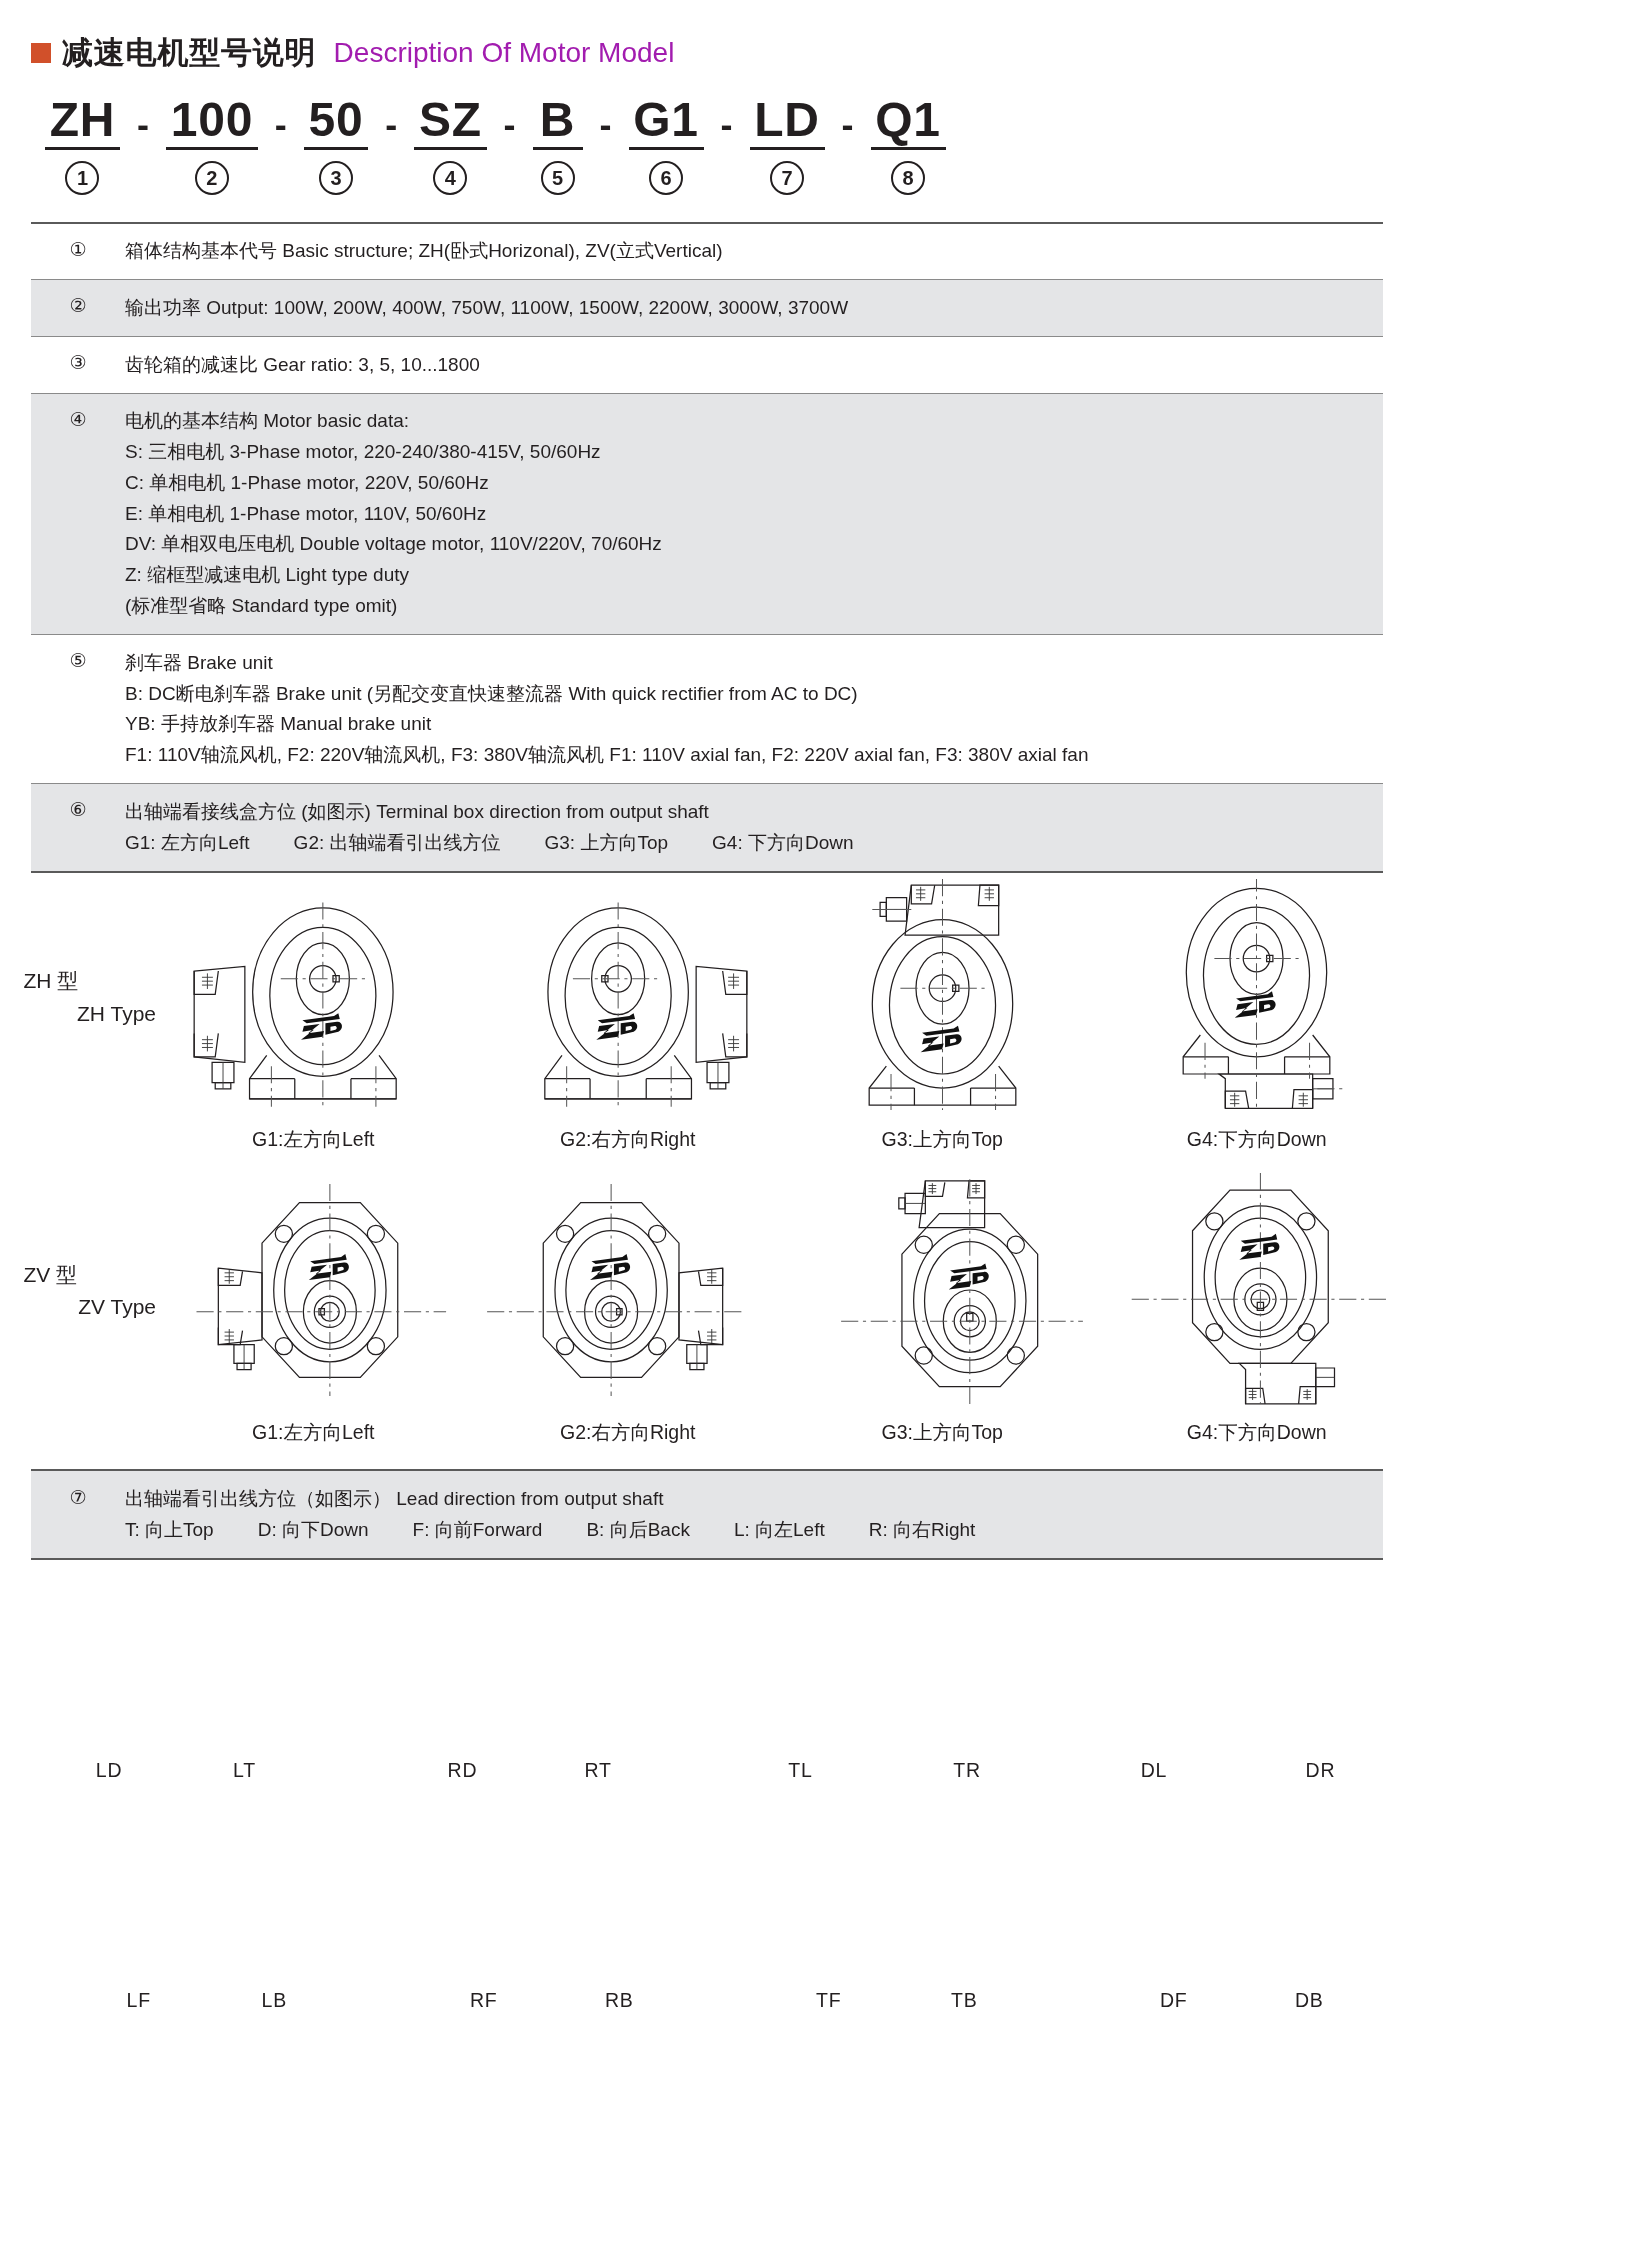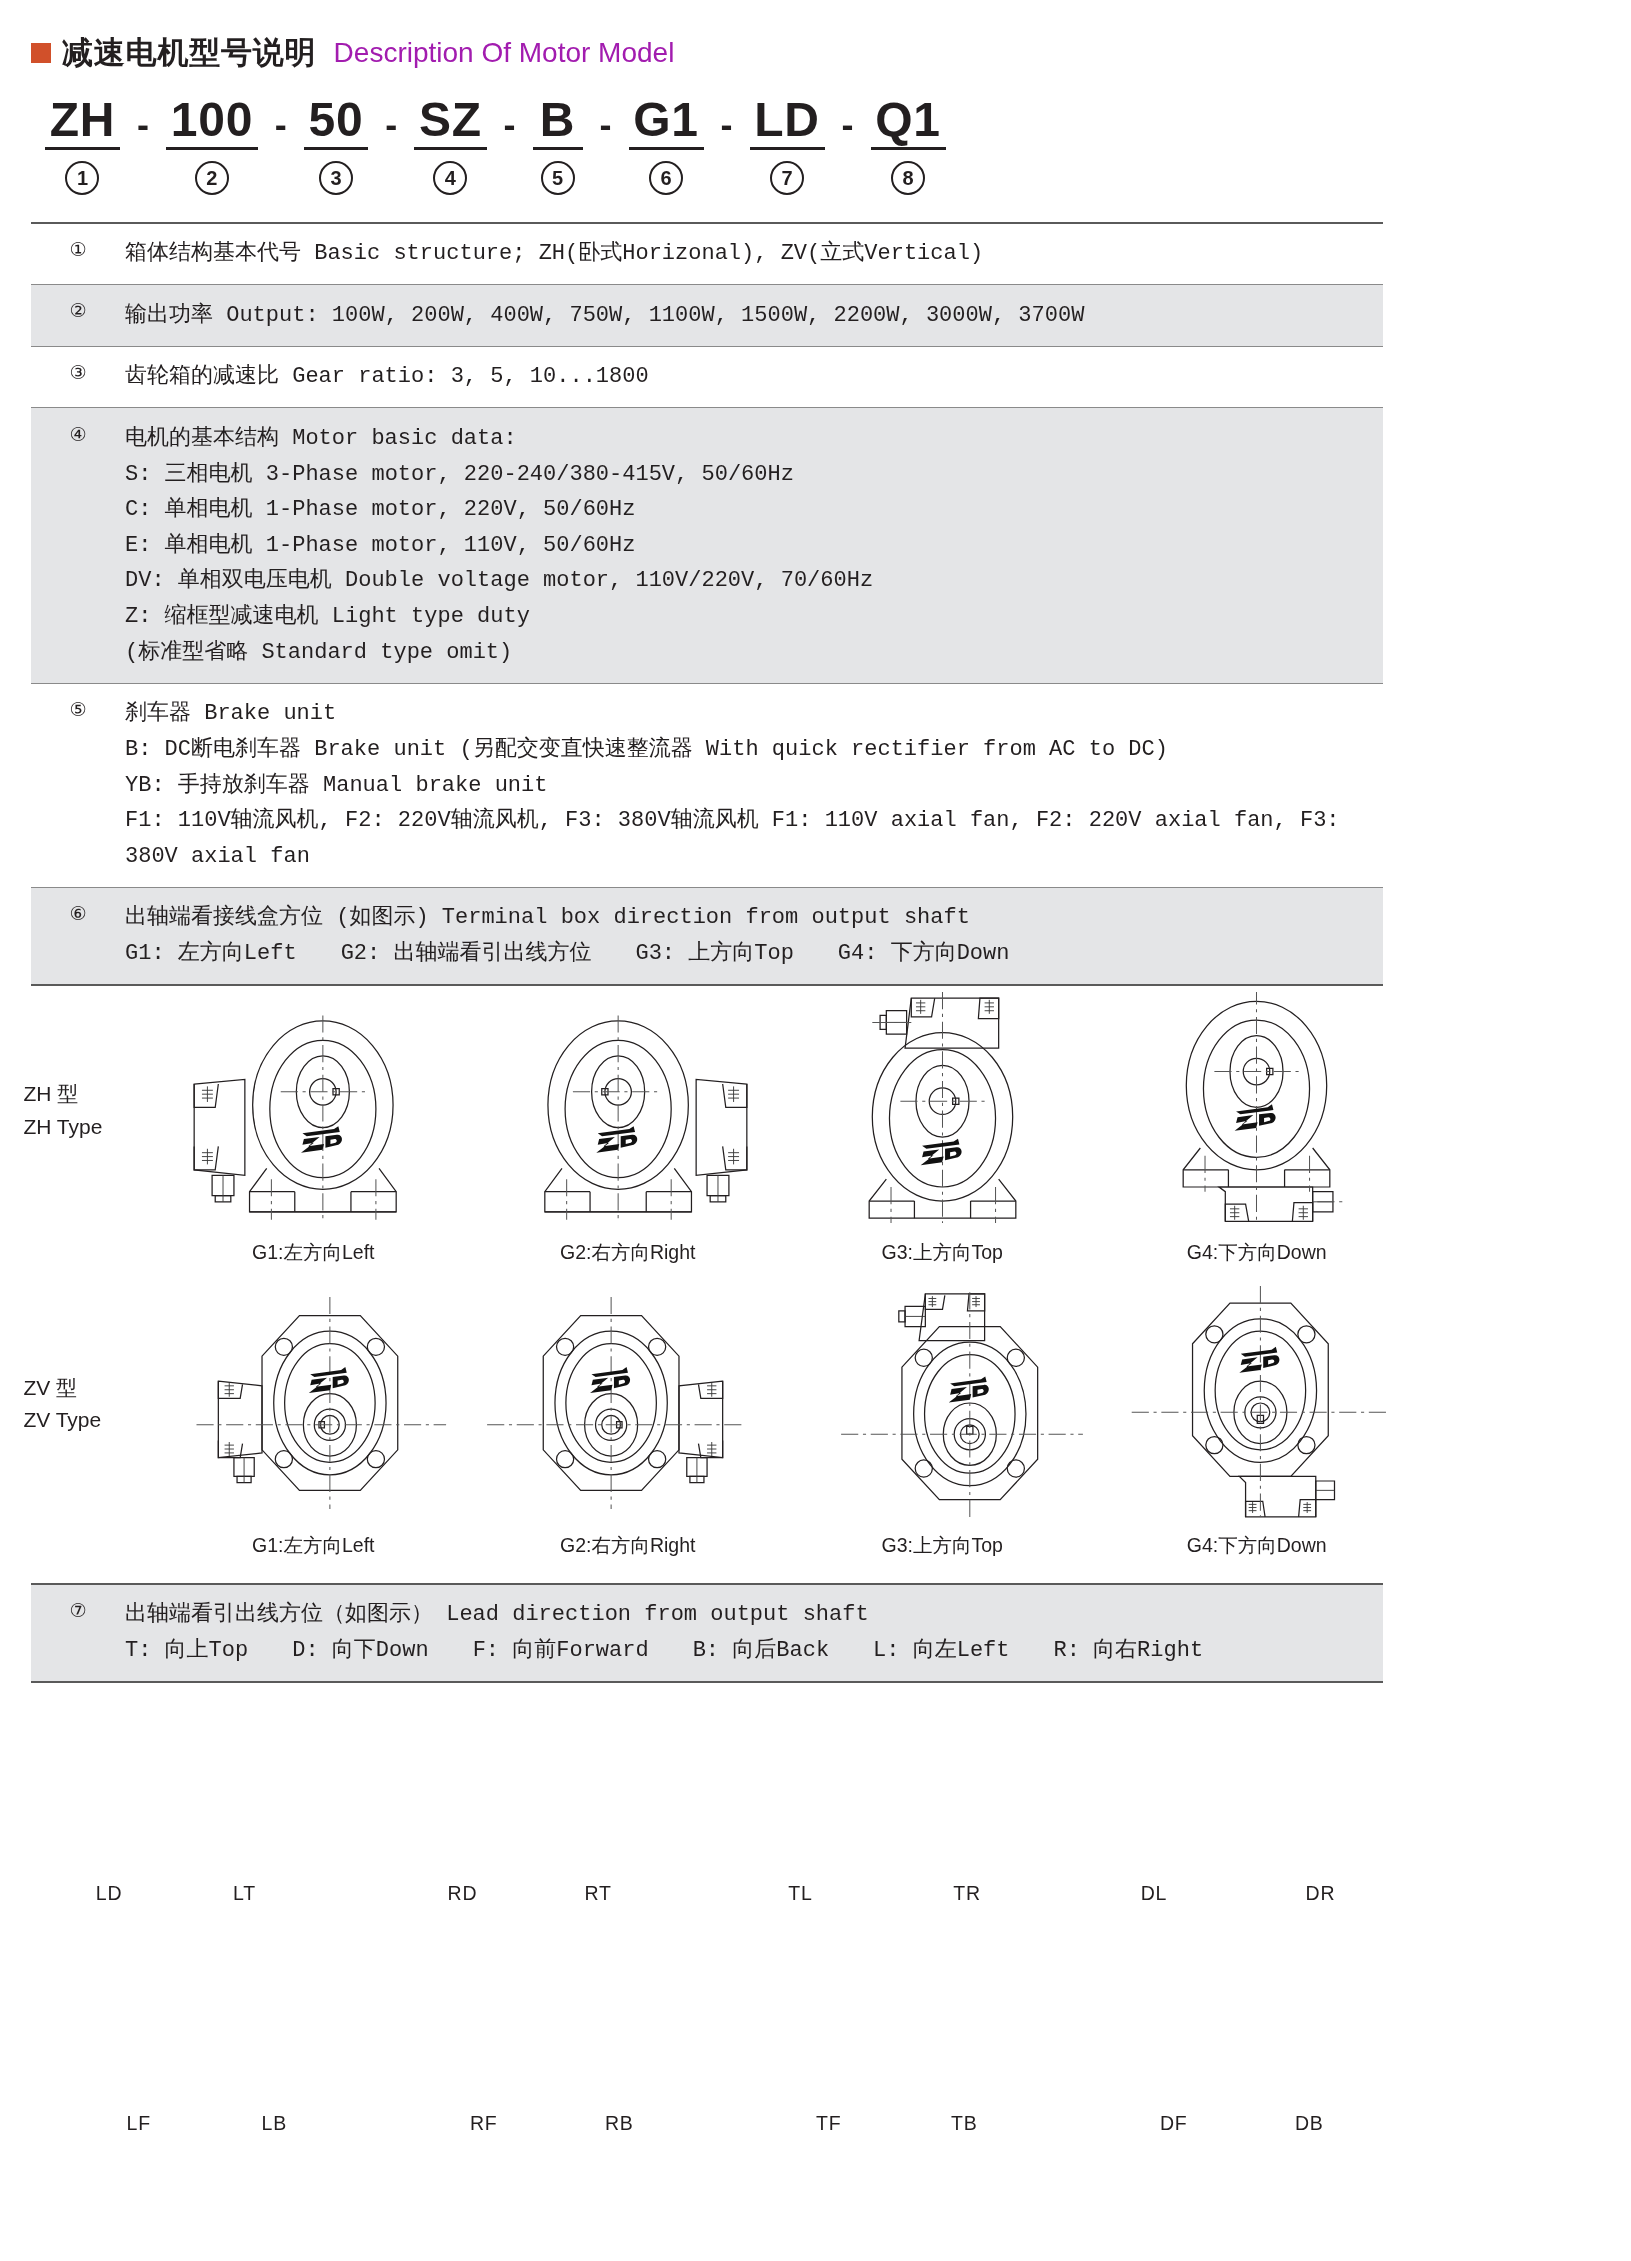--- a/index.html
+++ b/index.html
@@ -35,30 +35,30 @@
   }
   .model-dash { font-size: 36px; font-weight: 700; line-height: 1; padding: 11px 17px 0 17px; }
 
   
   .spec-table { margin: 26.5px 31px 0 31px; border-top: 2.3px solid #5a5a5a; }
   .spec-row { display:flex; border-bottom: 1.6px solid #8a8a8a; padding: 12.5px 0; }
   .spec-row.shaded { background: #e4e5e7; }
   .spec-row.last { border-bottom: 2.3px solid #5a5a5a; }
   .spec-num { width: 94px; flex:0 0 94px; text-align:center; font-size: 19px; padding-top:1.6px; }
   .spec-body { flex:1; }
-  .spec-line { font-size: 22px; line-height: 1.62; font-family: Liberation Mono, monospace; }
+  .spec-line { font-size: 19px; line-height: 1.62; }
   .spec-line.sub { padding-left: 0px; }
   .spec-inline { display:flex; gap: 44px; flex-wrap: wrap; }
 
   
   .diagram-band { margin: 6.2px 0 0 0; position: relative; }
   .diagram-row { display:flex; align-items:flex-start; }
   .type-label { width: 156px; flex:0 0 156px; padding-left: 23.4px; padding-top: 86px; }
   .type-label .tl1 { font-size: 21px; line-height: 1.55; }
-  .type-label .tl2 { font-size: 21px; line-height: 1.55; }
+  .type-label .tl2 { font-size: 21px; line-height: 1.55; text-align: right; }
   .diagram-cells { flex:1; display:flex; }
   .dcell { flex:1; display:flex; flex-direction:column; align-items:center; }
   .dcell svg { display:block; }
   .dcaption { font-size: 19.5px; margin-top: 12.5px; text-align:center; }
 
   
   .lead-grid { display:flex; margin-top: 23.4px; }
   .lead-group { flex:1; display:flex; justify-content:center; gap: 26.5px; }
   .lead-item { display:flex; flex-direction:column; align-items:center; }
   .lead-item .lcap { font-size: 19.5px; margin-top: 20px; letter-spacing:0.8px; }

